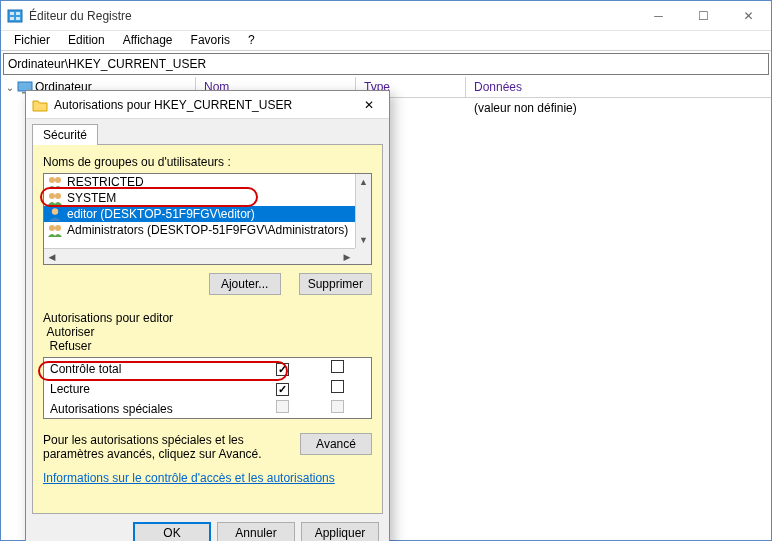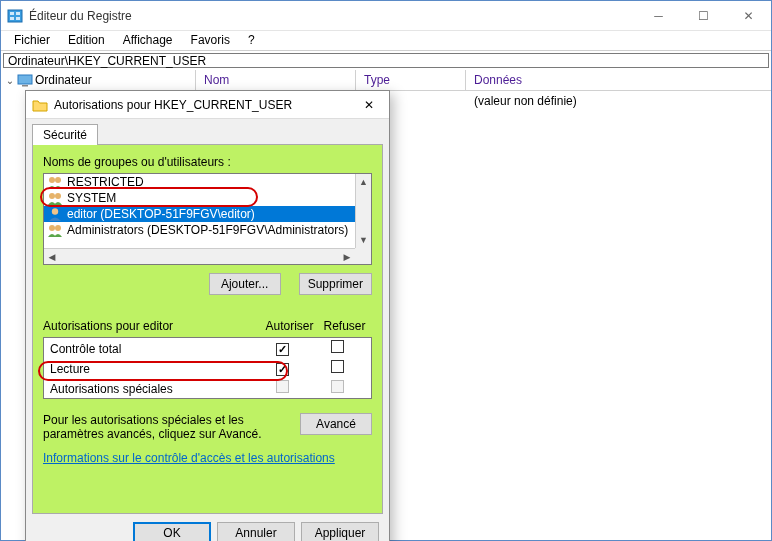--- a/index.html
+++ b/index.html
@@ -10,59 +10,59 @@
 .titlebar { height: 30px; background: #fff; display: flex; align-items: center; padding-left: 6px; border-bottom: 1px solid #e5e5e5; }
 .titlebar-icon { width: 16px; height: 16px; margin-right: 6px; }
 .titlebar-icon svg { width: 16px; height: 16px; }
 .titlebar-title { flex: 1; color: #333; }
 .win-btns { display: flex; }
 .win-btn { width: 45px; height: 29px; display: flex; align-items: center; justify-content: center; color: #666; }
 
 .menubar { height: 20px; background: #fff; display: flex; align-items: center; padding: 0 5px 2px; border-bottom: 1px solid #d0d0d0; gap: 2px; }
 .menu-item { padding: 2px 8px; color: #000; }
 
-.addrbar { height: 15px; border: 1px solid #7a7a7a; margin: 2px; padding: 2px 4px; display: flex; align-items: center; }
+.addrbar { height: 22px; border: 1px solid #7a7a7a; margin: 2px; padding: 2px 4px; display: flex; align-items: center; }
 .content { flex: 1; display: flex; position: relative; }
 .tree-pane { width: 195px; border-right: 1px solid #d0d0d0; padding-top: 2px; }
 .tree-row { display: flex; align-items: center; padding: 1px 4px; gap: 2px; }
 .tree-expand { width: 10px; text-align: center; font-size: 10px; color: #555; }
 .tree-icon { width: 16px; height: 14px; }
 .list-pane { flex: 1; }
 .list-header { display: flex; border-bottom: 1px solid #d0d0d0; }
 .list-col { padding: 3px 8px; border-right: 1px solid #d0d0d0; color: #4c1d95; }
 .list-body { padding: 3px 8px; }
 
 
 .dialog { position: absolute; left: 25px; top: 90px; width: 365px; height: 463px; background: #f0f0f0; border: 1px solid #888; box-shadow: 4px 4px 12px rgba(0,0,0,.25); display: flex; flex-direction: column; }
 .dlg-titlebar { height: 28px; background: #fff; display: flex; align-items: center; padding-left: 6px; border-bottom: 1px solid #ddd; }
 .dlg-close { width: 40px; height: 27px; display: flex; align-items: center; justify-content: center; }
 .folder-icon { width: 16px; height: 14px; margin-right: 6px; }
 
 .tabstrip { padding: 4px 6px 0; }
 .tab { display: inline-block; padding: 3px 10px; background: #fff; border: 1px solid #aaa; border-bottom: none; position: relative; top: 1px; }
-.tab-body { border: 1px solid #aaa; background: #bef264; margin: 0 6px; flex: 1; padding: 10px 10px 6px; display: flex; flex-direction: column; }
+.tab-body { border: 1px solid #aaa; background: #fef9c3; margin: 0 6px; flex: 1; padding: 10px 10px 6px; display: flex; flex-direction: column; }
 
 .label { margin-bottom: 4px; color: #000; }
 .users-box { border: 1px solid #7a7a7a; height: 92px; background: #fff; position: relative; overflow: hidden; }
 .users-inner { position: absolute; inset: 0 16px 16px 0; overflow: hidden; }
 .user-row { display: flex; align-items: center; padding: 1px 3px; gap: 4px; white-space: nowrap; }
 .user-row.selected { background: #0078d7; color: #fff; }
 .vscroll { position: absolute; right: 0; top: 0; bottom: 16px; width: 16px; background: #f0f0f0; border-left: 1px solid #ccc; display: flex; flex-direction: column; }
 .vscroll .arr { height: 16px; display: flex; align-items: center; justify-content: center; font-size: 9px; color: #555; }
 .vscroll .thumb { flex: 1; }
 .hscroll { position: absolute; left: 0; right: 16px; bottom: 0; height: 16px; background: #f0f0f0; border-top: 1px solid #ccc; display: flex; }
 .hscroll .arr { width: 16px; display: flex; align-items: center; justify-content: center; font-size: 9px; color: #555; }
 .hscroll .thumb { flex: 1; }
 .corner { position: absolute; right: 0; bottom: 0; width: 16px; height: 16px; background: #f0f0f0; }
 
 .btn-row { display: flex; justify-content: flex-end; gap: 18px; margin-top: 8px; }
 .btn { min-width: 72px; height: 22px; border: 1px solid #adadad; background: #e1e1e1; display: flex; align-items: center; justify-content: center; padding: 0 8px; }
 .btn.primary { border: 2px solid #0078d7; background: #e1e1e1; }
 
-.perm-header { display: flex; margin-top: 24px; }
+.perm-header { display: flex; margin-top: 16px; flex-direction: column; }
 .perm-header .pname { flex: 1; }
 .perm-header .pcol { width: 55px; text-align: center; }
 
 .perm-box { border: 1px solid #7a7a7a; background: #fff; margin-top: 4px; }
 .perm-row { display: flex; align-items: flex-end; padding: 2px 6px; }
 .perm-row .pname { flex: 1; }
 .perm-row .pcol { width: 55px; text-align: center; }
 .chk { width: 13px; height: 13px; border: 1px solid #333; display: inline-flex; align-items: center; justify-content: center; font-size: 11px; line-height: 1; background: #fff; }
 .chk.disabled { border-color: #bbb; background: #f4f4f4; }
 .chk.checked::after { content: "✓"; color: #000; font-weight: bold; }

